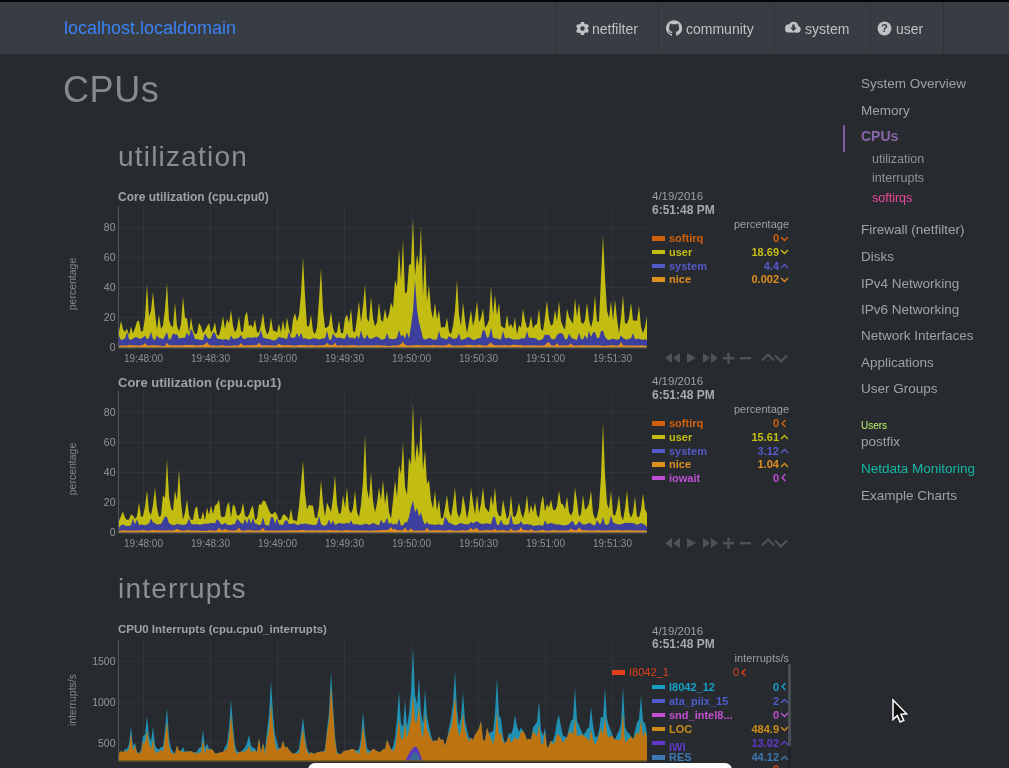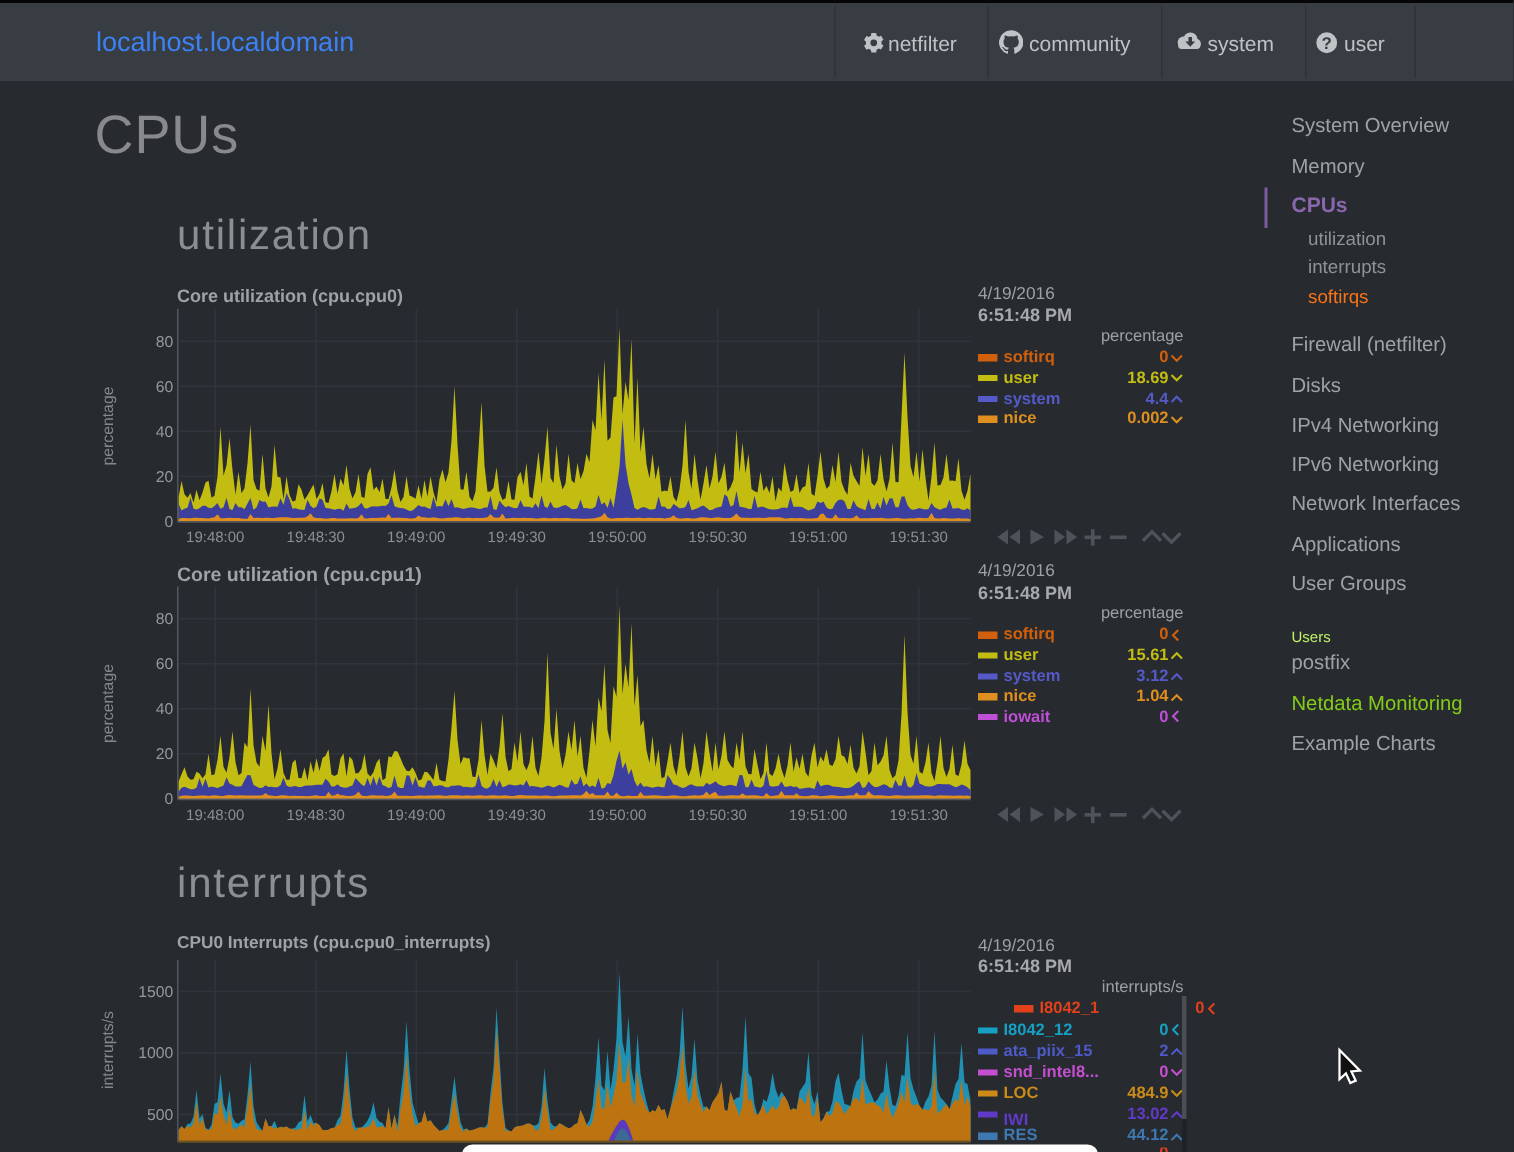--- a/index.html
+++ b/index.html
@@ -230,21 +230,21 @@
     <span style="position:absolute;left:0;top:4px;width:13px;height:4.5px;background:#bf4fd6"></span>
     <span style="position:absolute;left:17px;top:0">iowait</span>
     <span style="position:absolute;right:0;top:0">0</span>
     <svg style="position:absolute;left:129px;top:1.5px" width="6" height="9" viewBox="0 0 6 9">
       <polyline points="4.5,1 1,4.5 4.5,8" fill="none" stroke="#bf4fd6" stroke-width="1.4"></polyline>
     </svg>
   </div>
 <div style="position:absolute;left:652px;top:624.5px;font-size:11.5px;color:#9da0a4">4/19/2016</div>
 <div style="position:absolute;left:652px;top:637.0px;font-size:12px;font-weight:bold;color:#a6a9ad">6:51:48 PM</div>
 <div style="position:absolute;left:652px;top:652.0px;width:137px;text-align:right;font-size:11px;color:#9da0a4">interrupts/s</div>
-<div style="position:absolute;left:676px;top:666.4px;width:127px;height:13px;font-size:11px;font-weight:bold;color:#e0401a">
+<div style="position:absolute;left:612px;top:666.4px;width:127px;height:13px;font-size:11px;font-weight:normal;color:#e0401a">
     <span style="position:absolute;left:0;top:4px;width:13px;height:4.5px;background:#e0401a"></span>
     <span style="position:absolute;left:17px;top:0">I8042_1</span>
     <span style="position:absolute;right:0;top:0">0</span>
     <svg style="position:absolute;left:129px;top:1.5px" width="6" height="9" viewBox="0 0 6 9">
       <polyline points="4.5,1 1,4.5 4.5,8" fill="none" stroke="#e0401a" stroke-width="1.4"></polyline>
     </svg>
   </div>
 <div style="position:absolute;left:652px;top:680.5px;width:127px;height:13px;font-size:11px;font-weight:bold;color:#15a0c4">
     <span style="position:absolute;left:0;top:4px;width:13px;height:4.5px;background:#15a0c4"></span>
     <span style="position:absolute;left:17px;top:0">I8042_12</span>
@@ -296,28 +296,28 @@
 <div style="position:absolute;left:652px;top:765px;width:127px;height:3px;overflow:hidden">
     <span style="position:absolute;right:0;top:-2.5px;font-size:11px;font-weight:bold;color:#e0401a">0</span>
   </div>
 <div style="position:absolute;left:788px;top:664px;width:3px;height:104px;background:#1f2327"></div>
 <div style="position:absolute;left:788px;top:664px;width:3px;height:82px;background:#4a4f55"></div>
 <div style="position:absolute;left:861px;top:76px;font-size:13.5px;color:#9fa2a5">System Overview</div>
 <div style="position:absolute;left:861px;top:102.5px;font-size:13.5px;color:#9fa2a5">Memory</div>
 <div style="position:absolute;left:861px;top:128.4px;font-size:14px;font-weight:bold;color:#8a67ad">CPUs</div>
 <div style="position:absolute;left:872px;top:151.5px;font-size:12.5px;color:#8f9295">utilization</div>
 <div style="position:absolute;left:872px;top:171px;font-size:12.5px;color:#8f9295">interrupts</div>
-<div style="position:absolute;left:872px;top:190.7px;font-size:12.5px;color:#f97316">softirqs</div>
+<div style="position:absolute;left:872px;top:190.7px;font-size:12.5px;color:#ec4899">softirqs</div>
 <div style="position:absolute;left:861px;top:222px;font-size:13.5px;color:#9fa2a5">Firewall (netfilter)</div>
 <div style="position:absolute;left:861px;top:249px;font-size:13.5px;color:#9fa2a5">Disks</div>
 <div style="position:absolute;left:861px;top:275.5px;font-size:13.5px;color:#9fa2a5">IPv4 Networking</div>
 <div style="position:absolute;left:861px;top:302px;font-size:13.5px;color:#9fa2a5">IPv6 Networking</div>
 <div style="position:absolute;left:861px;top:328px;font-size:13.5px;color:#9fa2a5">Network Interfaces</div>
 <div style="position:absolute;left:861px;top:354.5px;font-size:13.5px;color:#9fa2a5">Applications</div>
 <div style="position:absolute;left:861px;top:381px;font-size:13.5px;color:#9fa2a5">User Groups</div>
 <div style="position:absolute;left:861px;top:420px;font-size:10px;color:#bef264">Users</div>
 <div style="position:absolute;left:861px;top:434px;font-size:13.5px;color:#9fa2a5">postfix</div>
-<div style="position:absolute;left:861px;top:461px;font-size:13.5px;color:#84cc16">Netdata Monitoring</div>
+<div style="position:absolute;left:861px;top:461px;font-size:13.5px;color:#14b8a6">Netdata Monitoring</div>
 <div style="position:absolute;left:861px;top:488px;font-size:13.5px;color:#9fa2a5">Example Charts</div>
 <div style="position:absolute;left:843px;top:124.5px;width:2px;height:27px;background:#7d5b9e"></div>
 <div style="position:absolute;left:308px;top:762.5px;width:424px;height:8px;background:#fdfdfd;border-radius:7px 7px 0 0"></div>
 <svg style="position:absolute;left:888px;top:696px" width="24" height="28" viewBox="0 0 24 28">
     <path d="M5 4 L5 23.5 L9.3 19.6 L12.2 26 L15.8 24.4 L12.9 18.3 L18.6 17.8 Z" fill="#111" stroke="#fff" stroke-width="1.5"></path>
   </svg>
 </body></html>

